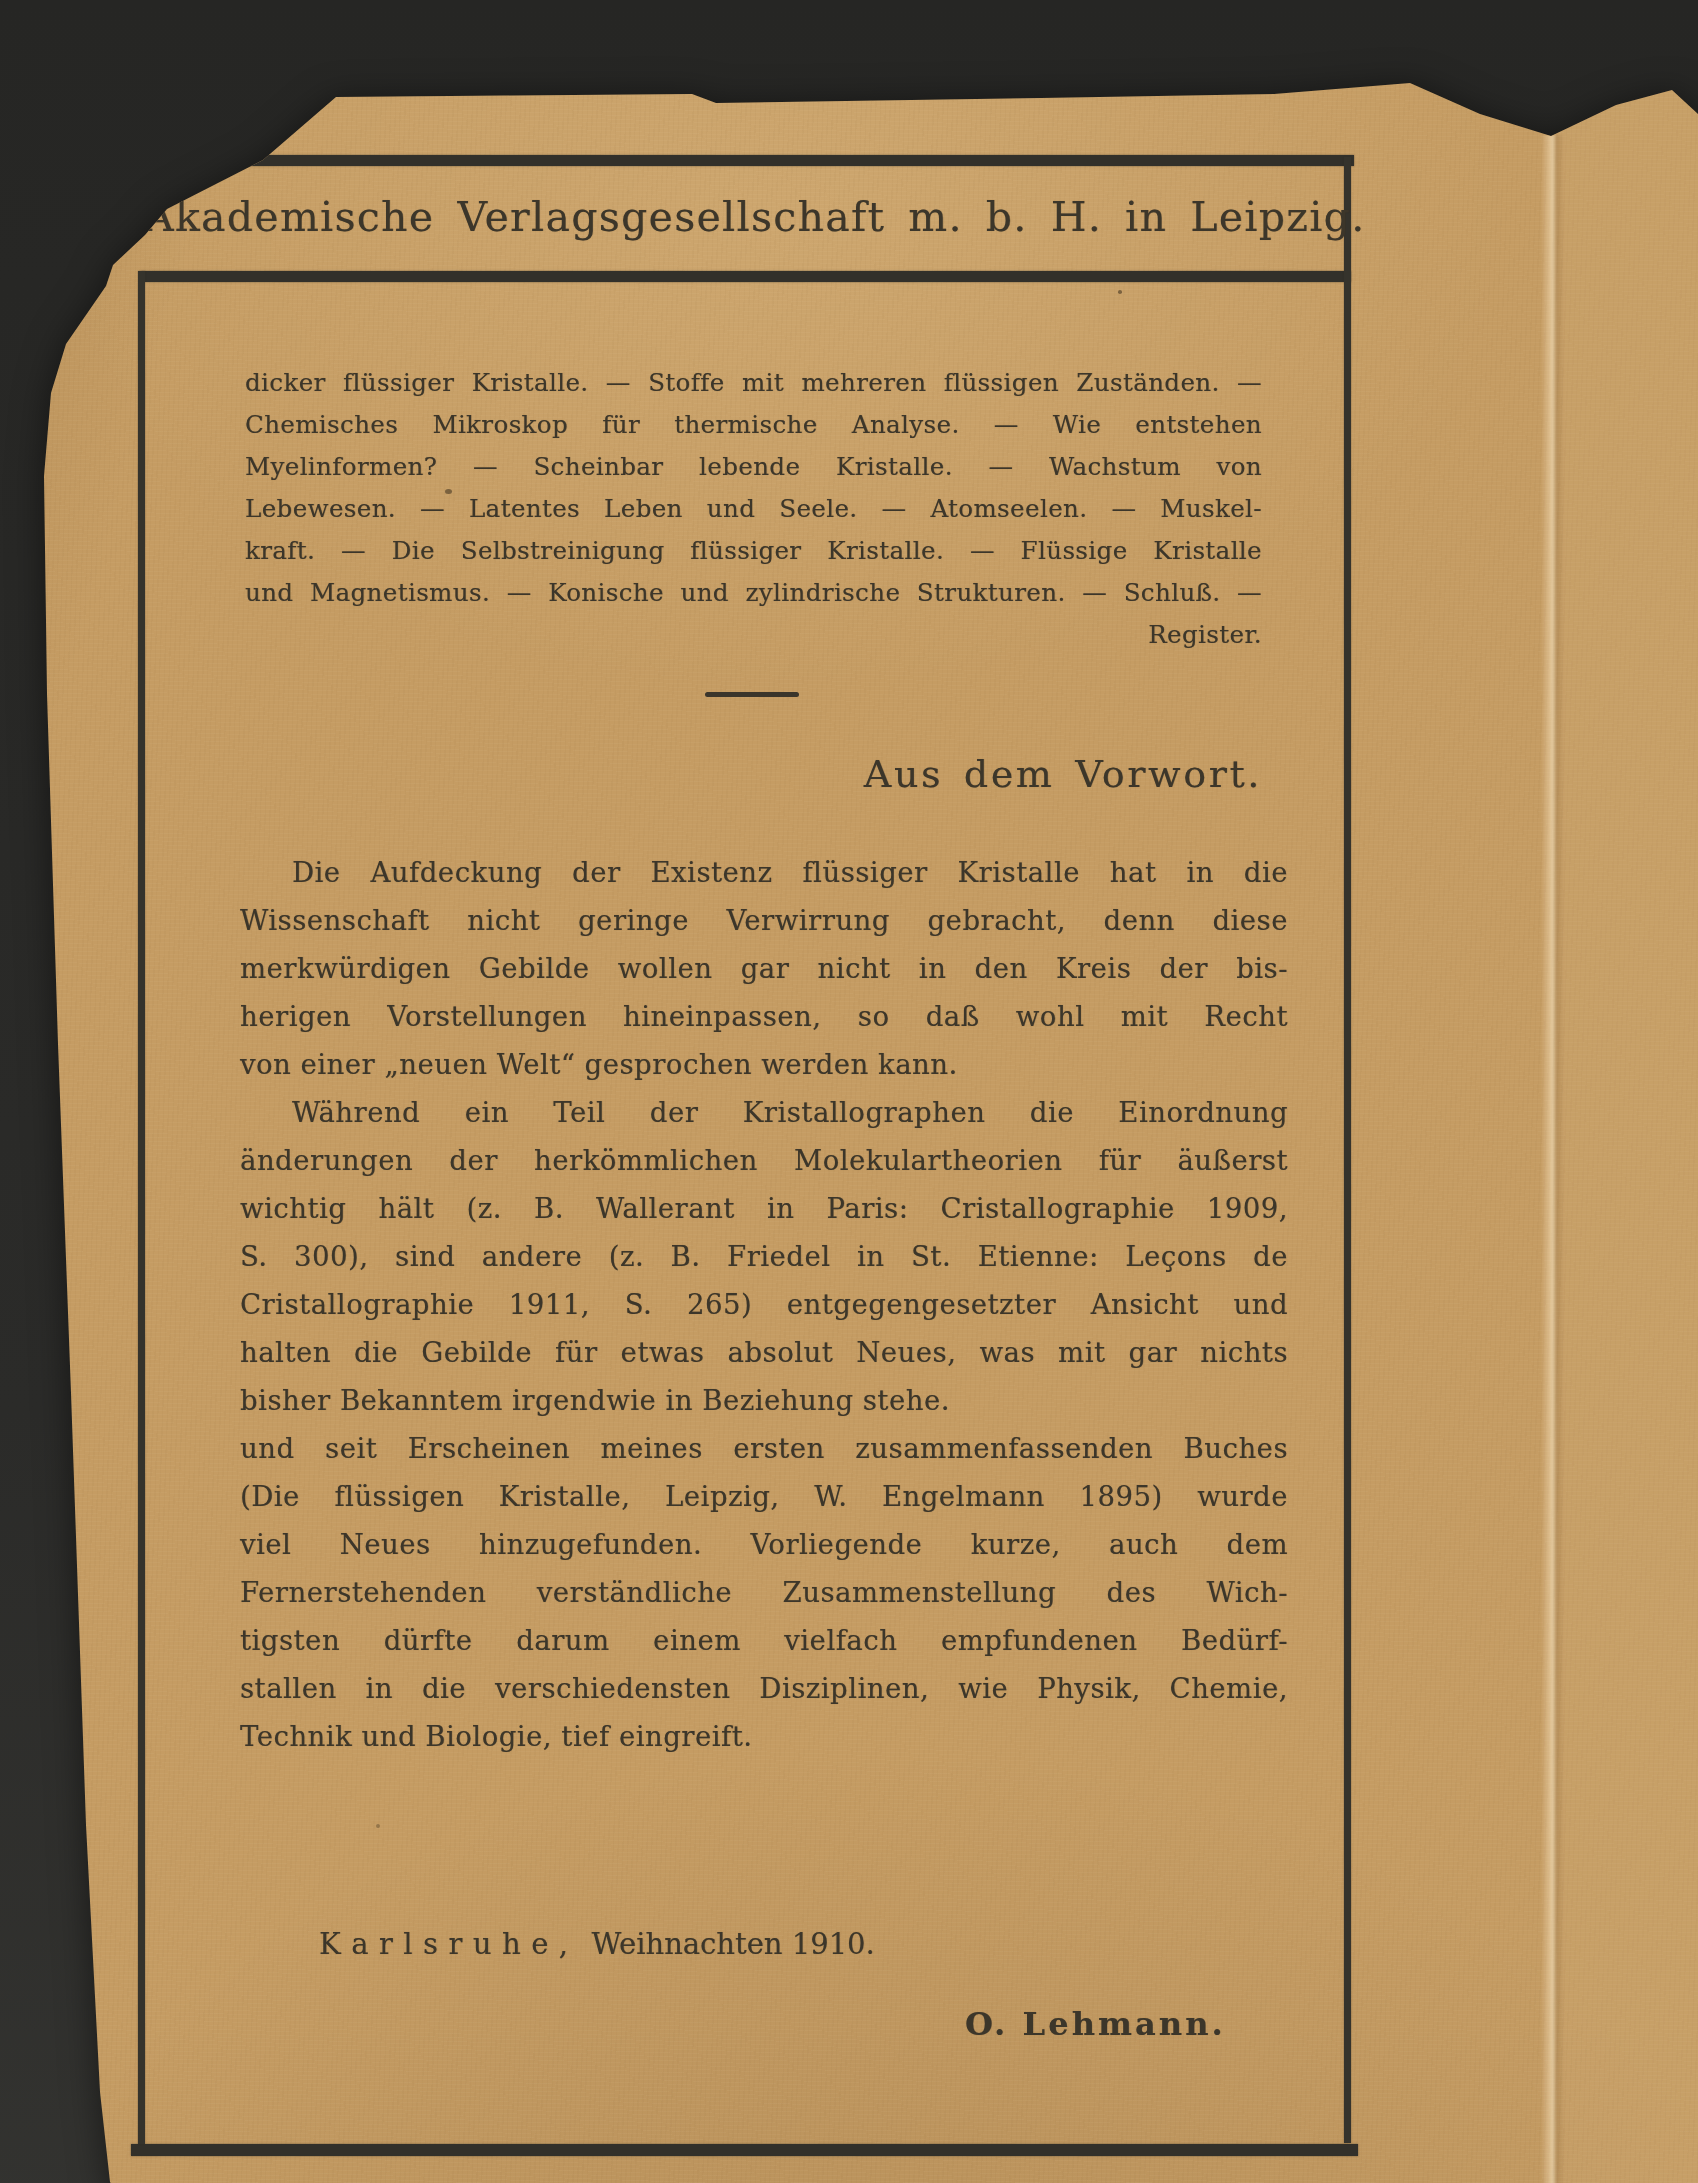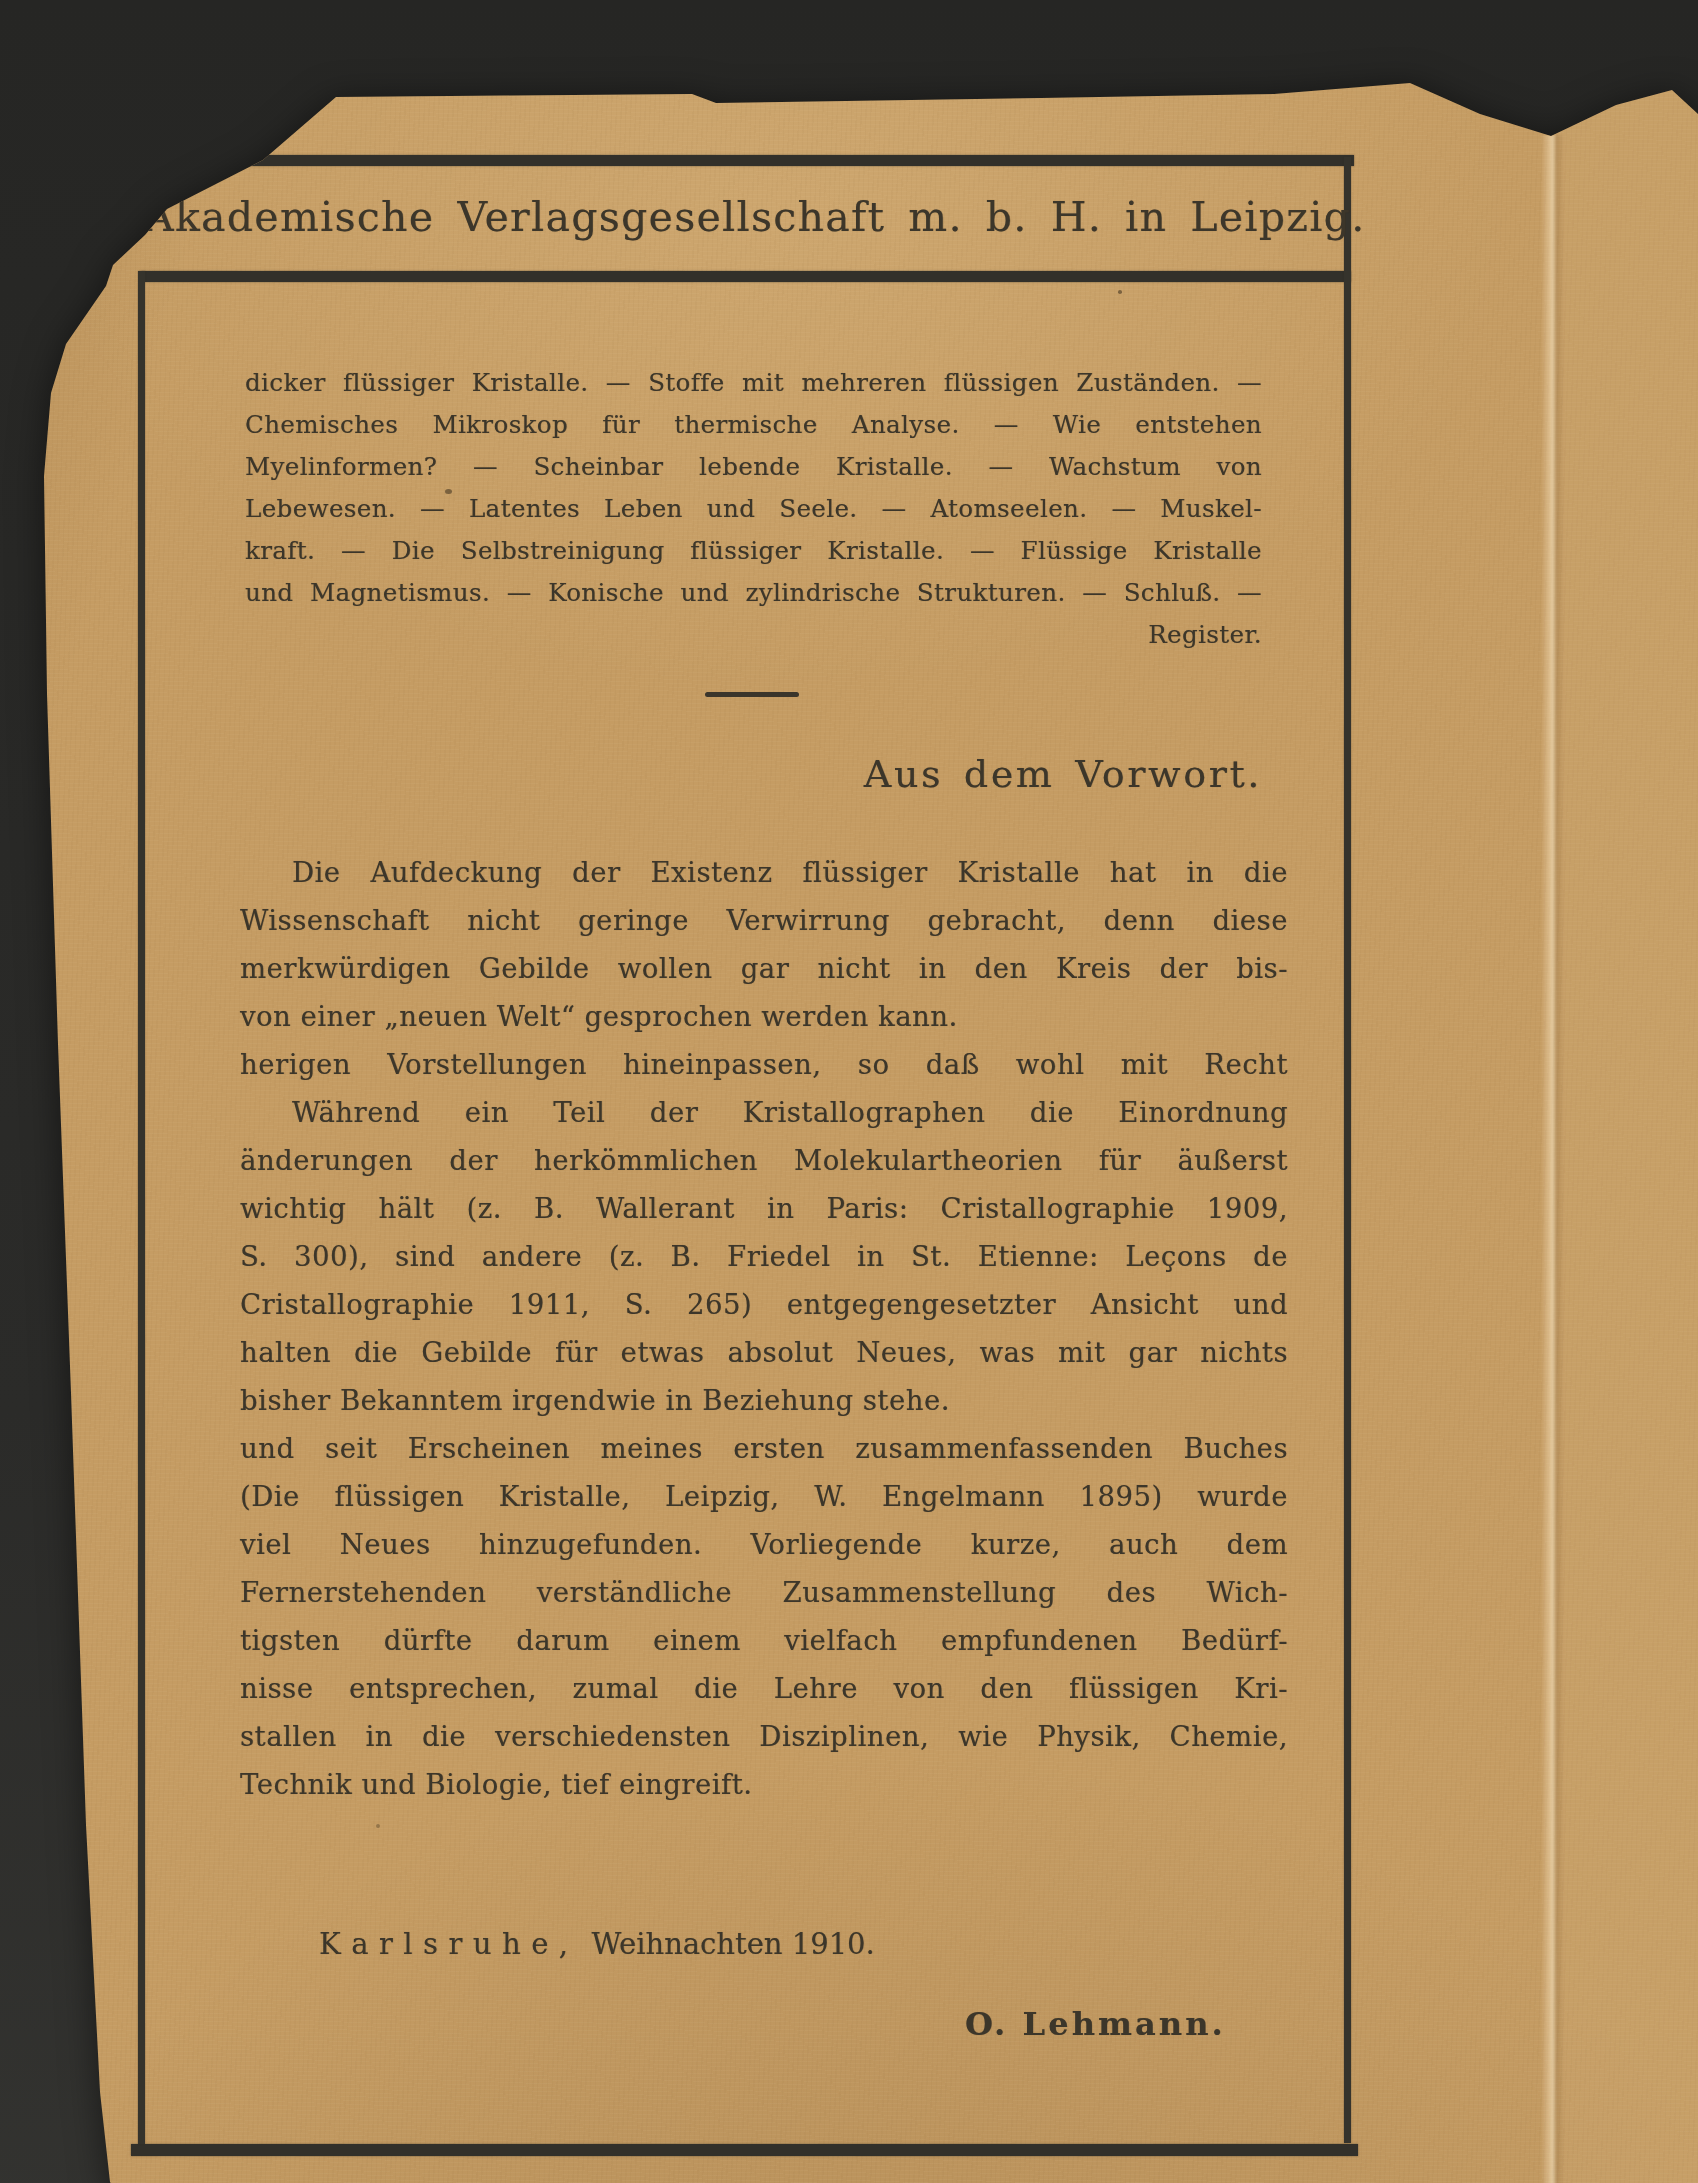--- a/index.html
+++ b/index.html
@@ -120,35 +120,34 @@
         </div>
 
       <div class="divider-dash"></div>
 
       <div class="section-heading ink">Aus dem Vorwort.</div>
 
       <div class="bodytext ink">
           <div class="jline indent">Die Aufdeckung der Existenz flüssiger Kristalle hat in die</div>
           <div class="jline">Wissenschaft nicht geringe Verwirrung gebracht, denn diese</div>
           <div class="jline">merkwürdigen Gebilde wollen gar nicht in den Kreis der bis-</div>
+          <div class="jline">herigen Vorstellungen hineinpassen, so daß wohl mit Recht</div>
           <div class="jline end">von einer „neuen Welt“ gesprochen werden kann.</div>
-          <div class="jline">herigen Vorstellungen hineinpassen, so daß wohl mit Recht</div>
           <div class="jline indent">Während ein Teil der Kristallographen die Einordnung</div>
           <div class="jline">änderungen der herkömmlichen Molekulartheorien für äußerst</div>
           <div class="jline">wichtig hält (z. B. Wallerant in Paris: Cristallographie 1909,</div>
           <div class="jline">S. 300), sind andere (z. B. Friedel in St. Etienne: Leçons de</div>
           <div class="jline">Cristallographie 1911, S. 265) entgegengesetzter Ansicht und</div>
           <div class="jline">halten die Gebilde für etwas absolut Neues, was mit gar nichts</div>
           <div class="jline end">bisher Bekanntem irgendwie in Beziehung stehe.</div>
           <div class="jline">und seit Erscheinen meines ersten zusammenfassenden Buches</div>
           <div class="jline">(Die flüssigen Kristalle, Leipzig, W. Engelmann 1895) wurde</div>
           <div class="jline">viel Neues hinzugefunden.  Vorliegende kurze, auch dem</div>
           <div class="jline">Fernerstehenden verständliche Zusammenstellung des Wich-</div>
           <div class="jline">tigsten dürfte darum einem vielfach empfundenen Bedürf-</div>
-          <div class="jline">nisse entsprechen, zumal die Lehre von den flüssigen Kri-</div>
           <div class="jline">stallen in die verschiedensten Disziplinen, wie Physik, Chemie,</div>
           <div class="jline end">Technik und Biologie, tief eingreift.</div>
         </div>
 
       <div class="dateline ink">
         <span class="place">Karlsruhe,</span><span class="rest">Weihnachten 1910.</span>
       </div>
 
       <div class="signature ink">O. Lehmann.</div>
 

